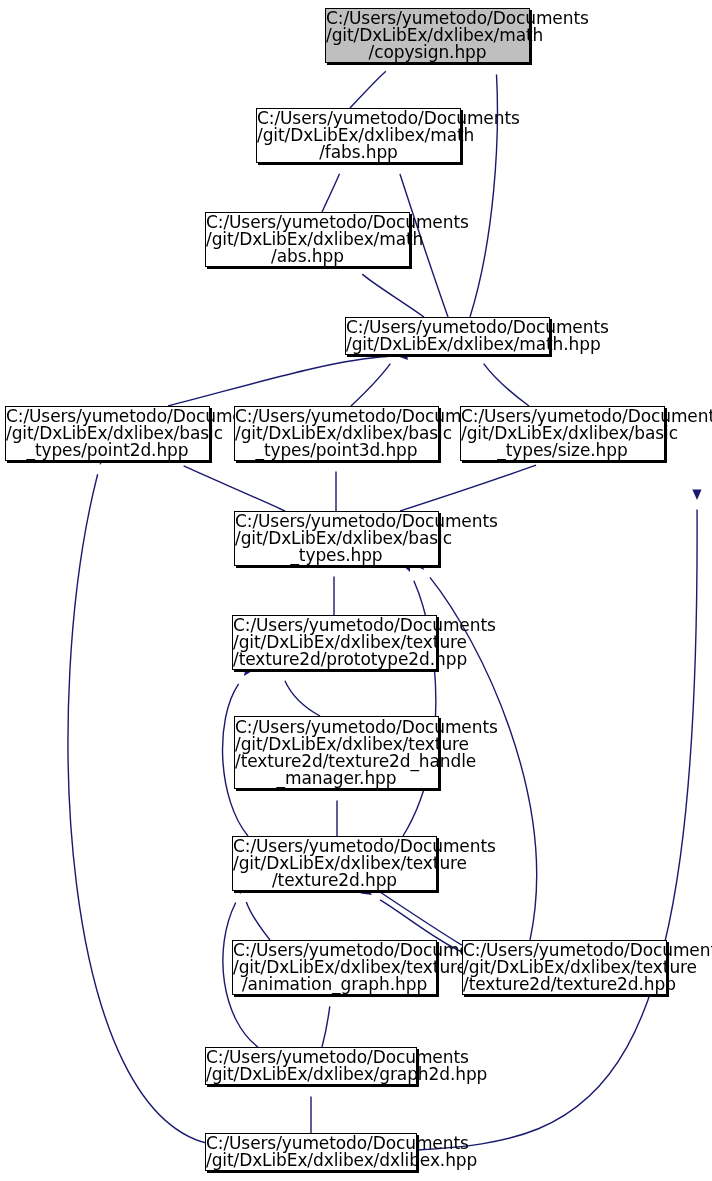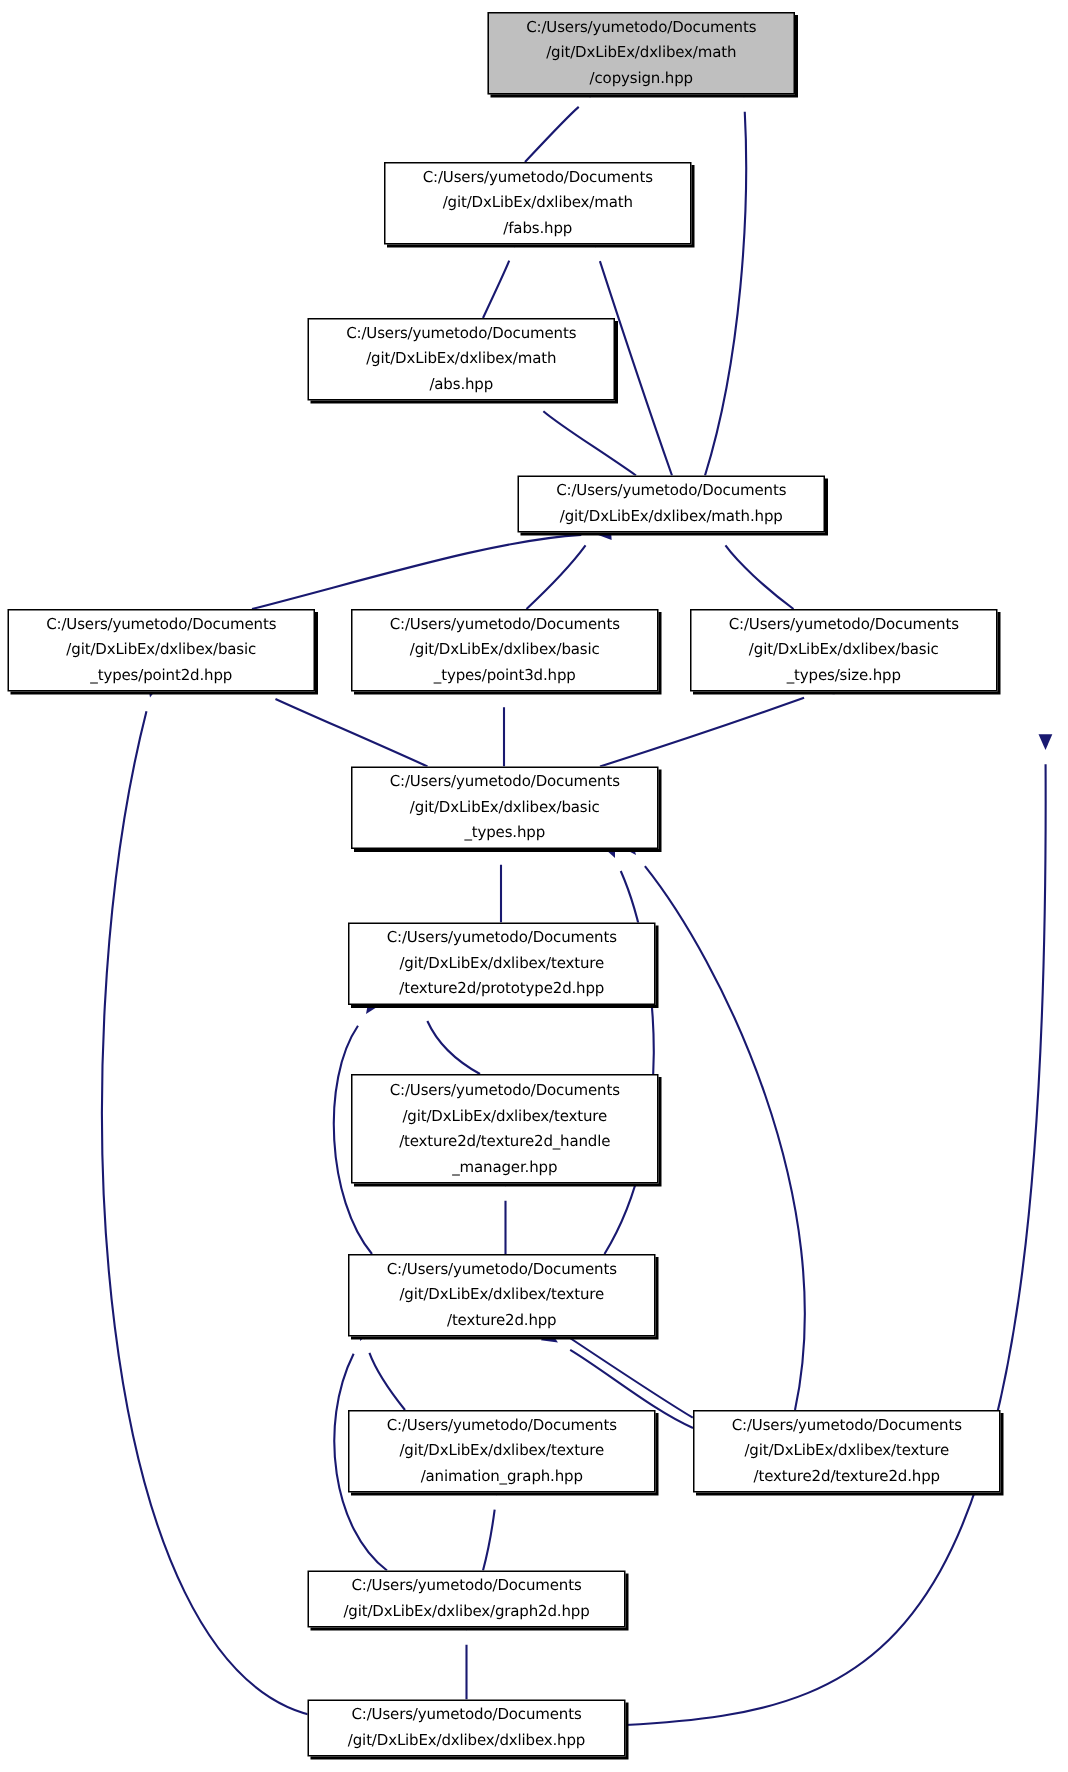--- a/index.html
+++ b/index.html
@@ -15,21 +15,21 @@
     position:absolute;
     box-sizing:border-box;
     background:#ffffff;
     border:1px solid #000000;
     box-shadow:2px 2px 0 #000000;
     display:flex;
     align-items:center;
     justify-content:flex-end;
     text-align:center;
     color:#000000;
-    font-size:10px;
+    font-size:17px;
     line-height:17px;
     letter-spacing:-0.1px;
     white-space:pre-line;
     cursor:default;
   }
   .node.current{
     background:#bfbfbf;
   }
   .node span{display:block;width:100%;}
   svg{position:absolute;left:0;top:0;overflow:visible;}

